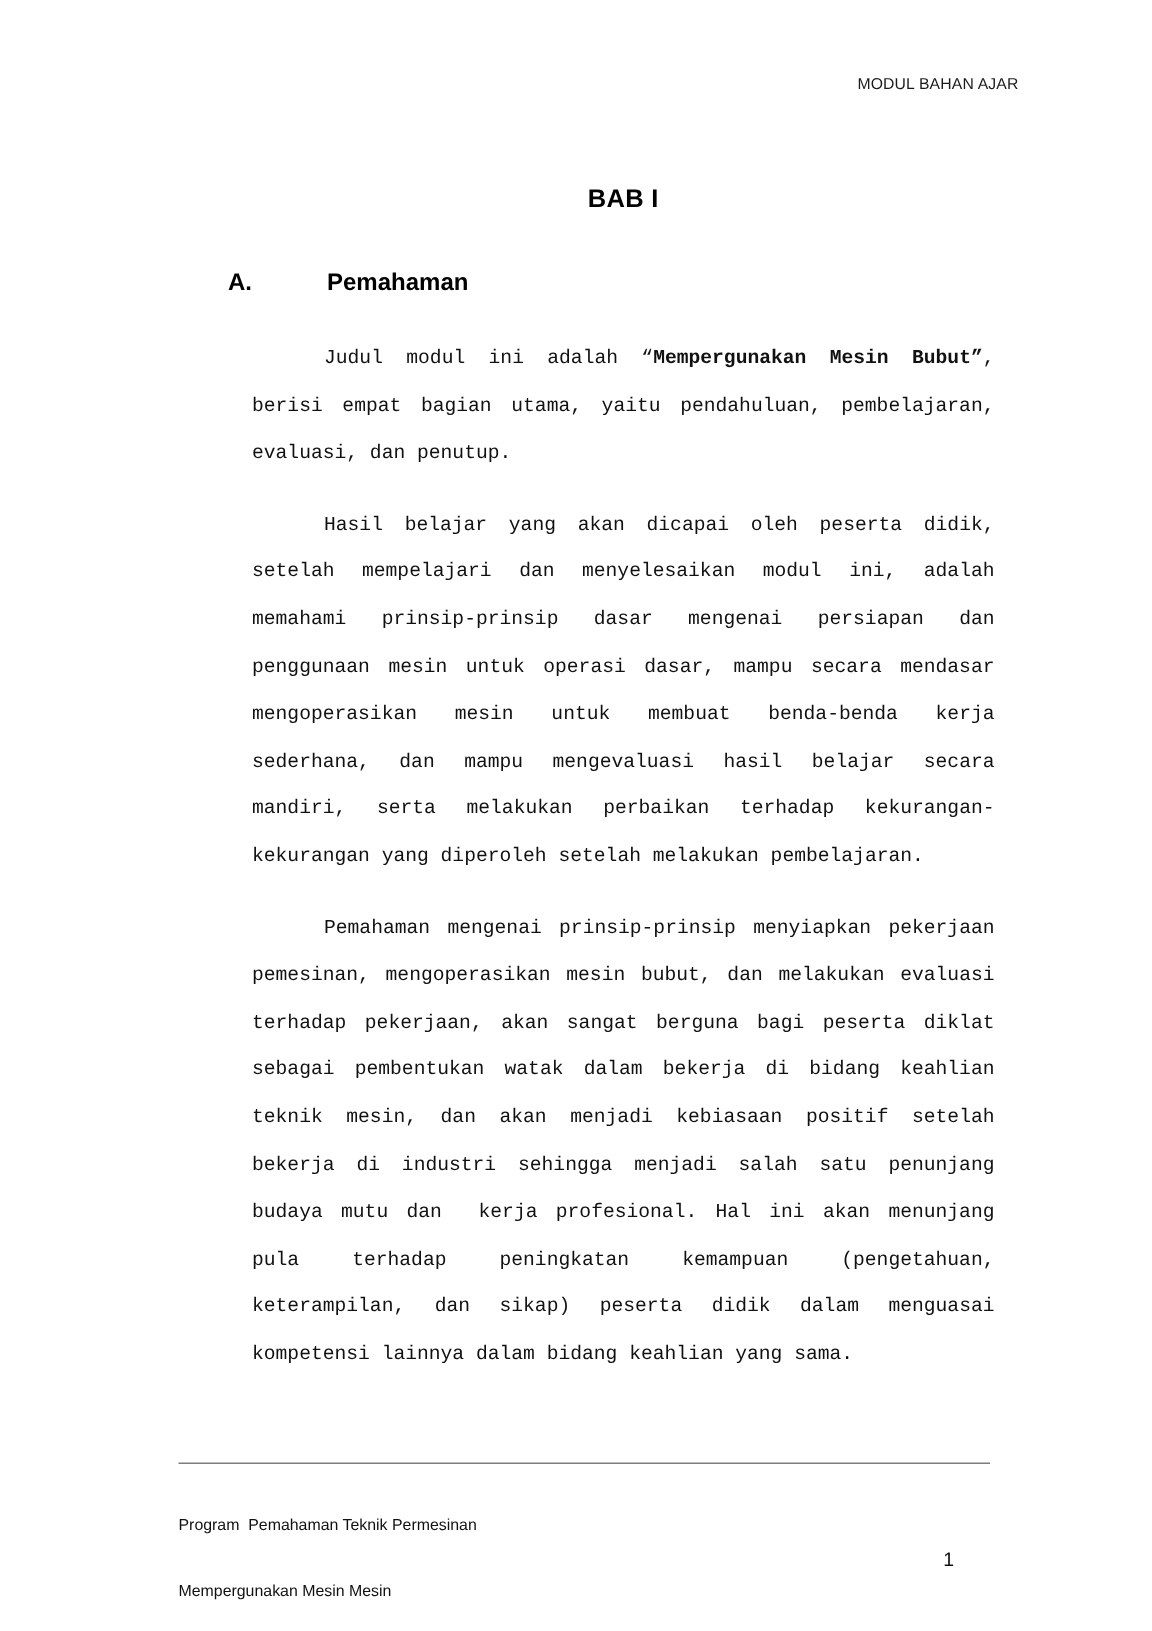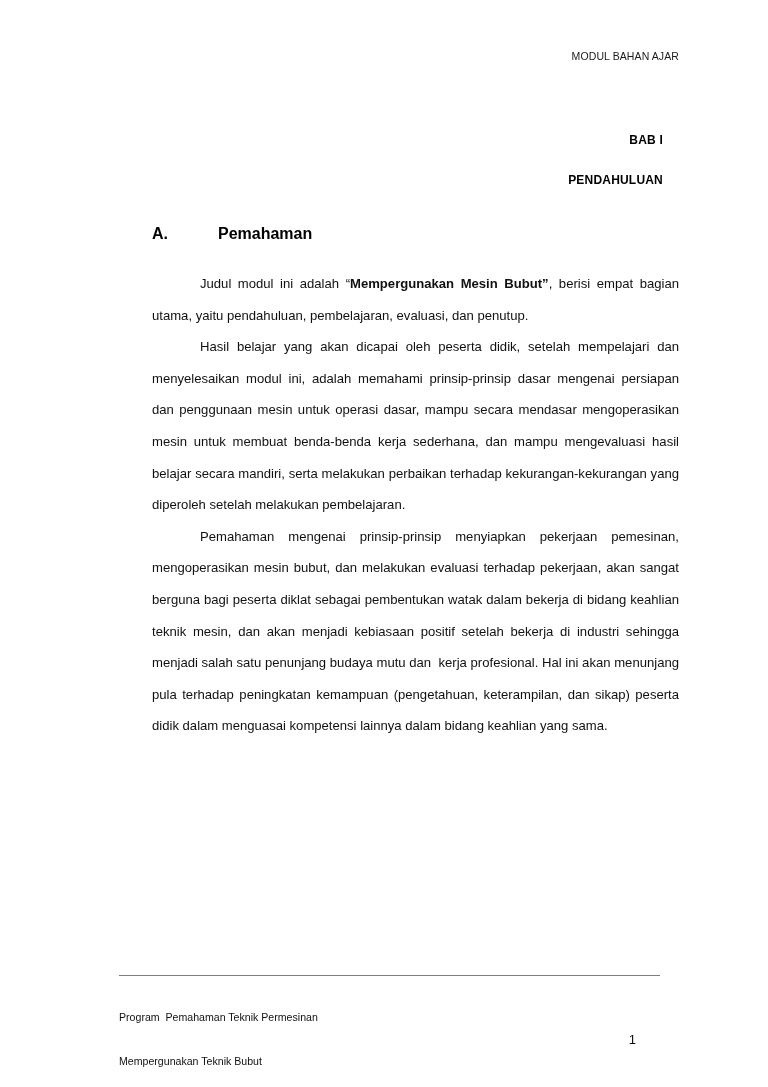--- a/index.html
+++ b/index.html
@@ -38,24 +38,24 @@
 
   
   .content {
     position: absolute;
     top: 118px;
     left: 152px;
     width: 527px;
   }
 
   h1.chapter {
-    font-size: 12px;
+    font-size: 17px;
     font-weight: bold;
-    text-align: right;
-    margin: 16px;
+    text-align: center;
+    margin: 6px;
     padding: 0;
     line-height: 1.0;
     letter-spacing: 0.2px;
   }
   h1.chapter.second {
     margin-top: 28px;
   }
 
   h2.section {
     font-size: 16px;
@@ -73,25 +73,26 @@
   }
   h2.section .sec-title {
     display: inline-block;
   }
 
   p.para {
     font-size: 13.1px;
     line-height: 31.6px;
     text-align: justify;
     text-justify: inter-word;
-    margin: 0;
+    margin: 16px;
     padding: 0;
     text-indent: 48px;
     white-space: pre-wrap;
     color: #111111;
+    font-family: Liberation Mono, monospace;
   }
   p.para.first {
     margin-top: 26px;
   }
   p.para b {
     font-weight: bold;
   }
 
   
   .doc-footer {
@@ -130,40 +131,39 @@
 <body>
 
 <div class="page">
 
   <div class="doc-header">MODUL BAHAN AJAR</div>
 
   <div class="content">
 
     <h1 class="chapter">BAB I</h1>
 
-    <h1 class="chapter second">PENDAHULUAN</h1>
 
     <h2 class="section">
       <span class="sec-letter">A.</span>
       <span class="sec-title">Pemahaman</span>
     </h2>
 
     <p class="para first"><span>Judul modul ini adalah “</span><b>Mempergunakan Mesin Bubut”</b><span>, berisi empat bagian utama, yaitu pendahuluan, pembelajaran, evaluasi, dan penutup.</span></p>
 
 
     <p class="para">Hasil belajar yang akan dicapai oleh peserta didik, setelah mempelajari dan menyelesaikan modul ini, adalah memahami prinsip-prinsip dasar mengenai persiapan dan penggunaan mesin untuk operasi dasar, mampu secara mendasar mengoperasikan mesin untuk membuat benda-benda kerja sederhana, dan mampu mengevaluasi hasil belajar secara mandiri, serta melakukan perbaikan terhadap kekurangan-kekurangan yang diperoleh setelah melakukan pembelajaran.</p>
 
     <p class="para">Pemahaman mengenai prinsip-prinsip menyiapkan pekerjaan pemesinan, mengoperasikan mesin bubut, dan melakukan evaluasi terhadap pekerjaan, akan sangat berguna bagi peserta diklat sebagai pembentukan watak dalam bekerja di bidang keahlian teknik mesin, dan akan menjadi kebiasaan positif setelah bekerja di industri sehingga menjadi salah satu penunjang budaya mutu dan  kerja profesional. Hal ini akan menunjang  pula terhadap peningkatan kemampuan (pengetahuan, keterampilan, dan sikap) peserta didik dalam menguasai kompetensi lainnya dalam bidang keahlian yang sama.</p>
 
   </div>
 
   <div class="doc-footer">
     <hr class="footer-rule">
     <div class="footer-body">
       <div class="footer-lines">
         <div>Program  Pemahaman Teknik Permesinan</div>
-        <div>Mempergunakan Teknik Bubut</div>
+        <div>Mempergunakan Mesin Mesin</div>
       </div>
       <div class="footer-pageno">1</div>
     </div>
   </div>
 
 </div>
 
 </body></html>

